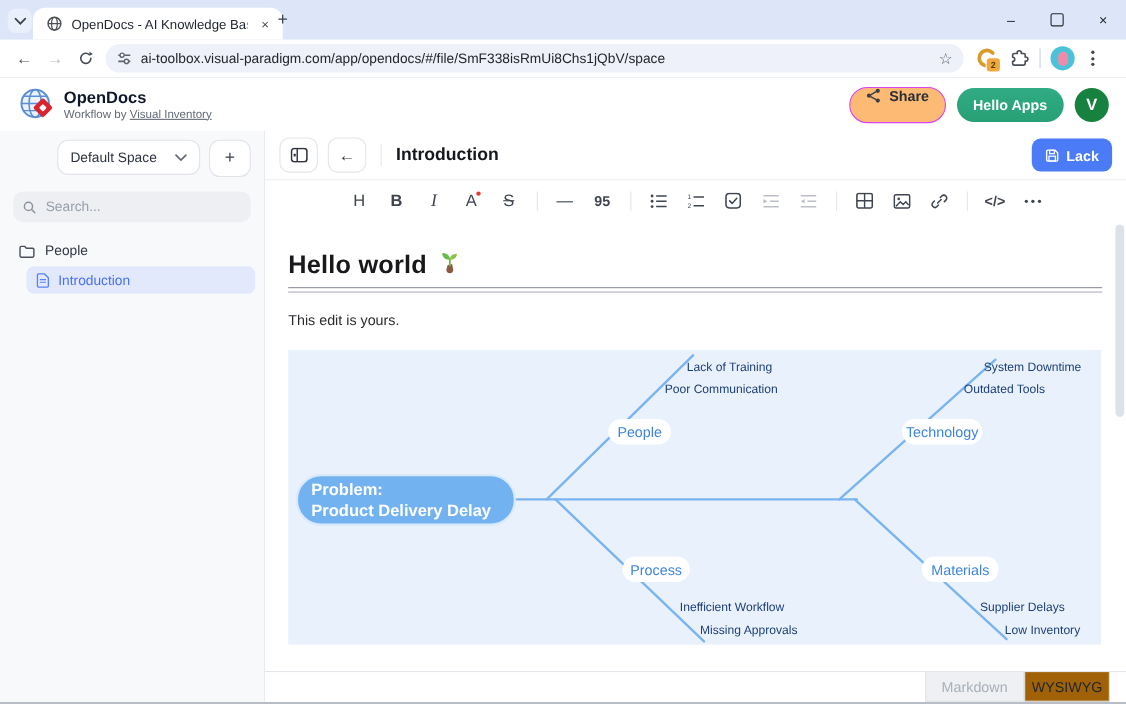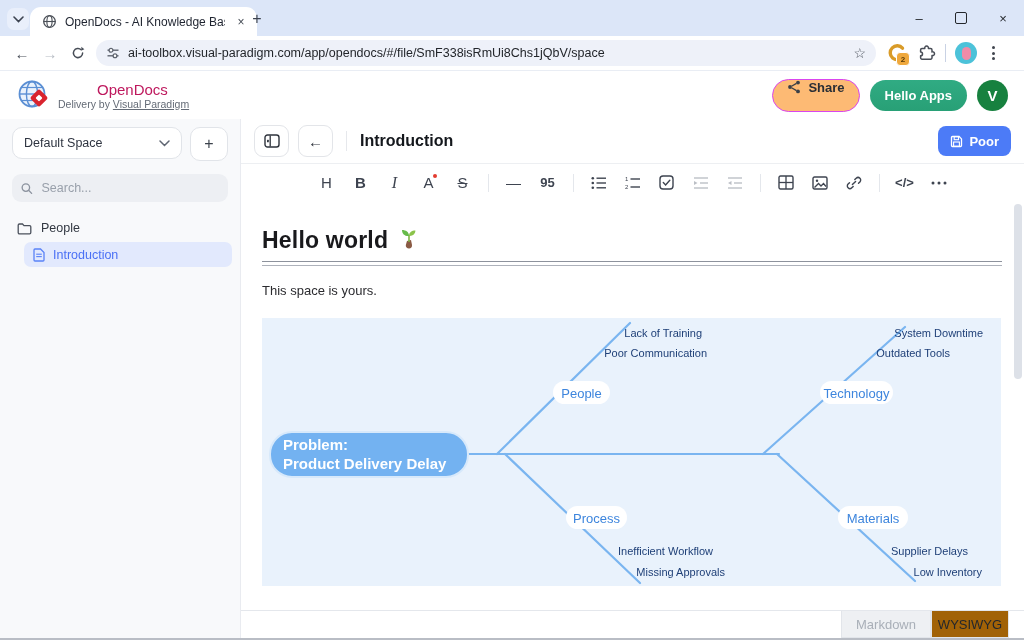--- a/index.html
+++ b/index.html
@@ -40,35 +40,35 @@
   .vdiv{width:1px;height:18px;background:#c9d2e4;}
   .chrome-avatar{width:22px;height:22px;border-radius:11px;background:#4cc2d9;position:relative;overflow:hidden;}
   .chrome-avatar i{position:absolute;left:7px;top:5px;width:9px;height:13px;border-radius:5px;background:#ef8ba8;}
   .kebab{display:flex;flex-direction:column;gap:2.5px;padding:0 6px;}
   .kebab i{width:3px;height:3px;border-radius:2px;background:#40454e;}
 
   
   .appheader{height:48px;background:#fff;border-bottom:1px solid #e8eaee;display:flex;align-items:center;
     padding:0 16px;}
   .logo{position:relative;width:34px;height:34px;margin-right:8px;}
-  .brand .name{font-size:15px;font-weight:400;color:#be185d;line-height:17px;margin-left:39px;}
+  .brand .name{font-size:15px;font-weight:700;color:#0f172a;line-height:17px;}
   .brand .powered{font-size:10.5px;color:#646b76;}
   .brand .powered a{color:#646b76;text-decoration:underline;}
   .hdr-right{margin-left:auto;display:flex;align-items:center;gap:10px;}
   .share-btn{height:31px;border:1px solid #d946ef;border-radius:17px;background:#fdba74;display:flex;
     align-items:flex-start;gap:7px;padding:0 14px;font-size:13px;font-weight:700;color:#2a2e35;}
   .moreapps-btn{height:31px;border-radius:17px;background:linear-gradient(180deg,#30ab83,#28a076);
     display:flex;align-items:center;padding:0 15px;font-size:13px;font-weight:700;color:#fff;}
   .user-avatar{width:31px;height:31px;border-radius:16px;background:#17813f;color:#fff;font-size:15px;
     font-weight:700;display:flex;align-items:center;justify-content:center;}
 
   
   .sidebar{position:absolute;top:119px;left:0;width:240px;bottom:2px;background:#f8f9fb;
     border-right:1px solid #e9ebf0;}
-  .space-row{display:flex;gap:8px;padding:8px 12px 0 12px;}
+  .space-row{display:flex;gap:8px;padding:8px 12px 0 12px;margin-left:40px;}
   .space-pill{flex:1;height:30px;border:1px solid #e1e4e9;border-radius:10px;background:#fff;
     display:flex;align-items:center;padding:0 11px;}
   .space-pill span{font-size:12.5px;color:#2e3440;}
   .space-pill .chev{margin-left:auto;}
   .add-page-btn{width:36px;height:32px;border:1px solid #e1e4e9;border-radius:10px;background:#fff;
     display:flex;align-items:center;justify-content:center;font-size:16px;color:#3c424c;}
   .search-box{margin:13px 12px 0 12px;height:28px;background:#edeff3;border-radius:9px;display:flex;
     align-items:center;gap:7px;padding:0 9px;}
   .search-box input{border:0;background:transparent;outline:none;font-size:12.5px;color:#3c424c;width:100%;
     font-family:"Liberation Sans",sans-serif;}
@@ -198,22 +198,22 @@
         <line x1="3.5" y1="16" x2="28.5" y2="16" stroke="#5b8fd4" stroke-width="1.4"></line>
         <line x1="5.2" y1="9.5" x2="26.8" y2="9.5" stroke="#5b8fd4" stroke-width="1.2"></line>
         <line x1="5.2" y1="22.5" x2="26.8" y2="22.5" stroke="#5b8fd4" stroke-width="1.2"></line>
         <rect x="16.5" y="13.5" width="13" height="13" rx="2" transform="rotate(45 23 20)" fill="#d9232e"></rect>
         <rect x="20.5" y="17.5" width="5" height="5" rx="1" transform="rotate(45 23 20)" fill="#fff"></rect>
       </svg>
     </div>
     <div class="brand">
       <div class="name">OpenDocs</div>
       <div class="powered">
-        <span>Delivery by</span>
-        <a href="#">Visual Paradigm</a>
+        <span>Workflow by</span>
+        <a href="#">Visual Inventory</a>
       </div>
     </div>
     <div class="hdr-right">
       <div class="share-btn">
         <svg width="14" height="14" viewBox="0 0 14 14">
           <circle cx="3" cy="7" r="1.9" fill="#3a3f47"></circle>
             <circle cx="11" cy="2.6" r="1.9" fill="#3a3f47"></circle>
             <circle cx="11" cy="11.4" r="1.9" fill="#3a3f47"></circle>
           <line x1="4.5" y1="6.2" x2="9.5" y2="3.4" stroke="#3a3f47" stroke-width="1.3"></line>
           <line x1="4.5" y1="7.8" x2="9.5" y2="10.6" stroke="#3a3f47" stroke-width="1.3"></line>
@@ -276,21 +276,21 @@
         <span>←</span>
       </div>
       <div class="vsep"></div>
       <div class="doc-title">Introduction</div>
       <div class="save-btn">
         <svg width="13" height="13" viewBox="0 0 13 13">
           <path d="M1.5 2.5a1 1 0 0 1 1-1h6.6l2.4 2.4v6.6a1 1 0 0 1-1 1H2.5a1 1 0 0 1-1-1z" fill="none" stroke="#fff" stroke-width="1.3"></path>
           <rect x="3.6" y="7" width="5.8" height="4.3" fill="none" stroke="#fff" stroke-width="1.1"></rect>
           <rect x="4.2" y="1.7" width="4.3" height="3" fill="none" stroke="#fff" stroke-width="1.1"></rect>
         </svg>
-        <span>Poor</span>
+        <span>Lack</span>
       </div>
     </div>
 
     <div class="toolbar">
       <div class="tb">H</div>
       <div class="tb bold">B</div>
       <div class="tb italic">I</div>
       <div class="tb colorA">
           <span>A</span>
           <b></b>
@@ -378,21 +378,21 @@
         <div class="h1-row">
           <h1>Hello world</h1>
           <svg width="24" height="24" viewBox="0 0 24 24">
             <path d="M10 14l4-1 1 5c.2 2-1 3.5-3 3.5s-3.4-1.4-3.2-3.4z" fill="#8a5a44"></path>
             <path d="M12 15V8" stroke="#7cb342" stroke-width="1.6" fill="none"></path>
             <path d="M12 9C12 5 9 3 5 3c0 4 3 6.5 7 6z" fill="#66bb4a"></path>
             <path d="M12 9c0-3.4 2.6-5.4 6.4-5.4C18.4 7 15.6 9.4 12 9z" fill="#8bc34a"></path>
           </svg>
         </div>
         <div class="h1-rule"></div>
-        <p class="para">This space is yours.</p>
+        <p class="para">This edit is yours.</p>
 
         <div class="diagram">
           <svg width="739" height="268" viewBox="0 0 739 268">
             <g stroke="#7ab5f0" stroke-width="2.2" fill="none" stroke-linecap="round">
               <line x1="206" y1="136" x2="517" y2="136"></line>
               <line x1="235" y1="136" x2="368" y2="5"></line>
               <line x1="501" y1="136" x2="643" y2="9"></line>
               <line x1="243" y1="136" x2="378" y2="265"></line>
               <line x1="515" y1="136" x2="653" y2="263"></line>
             </g>

